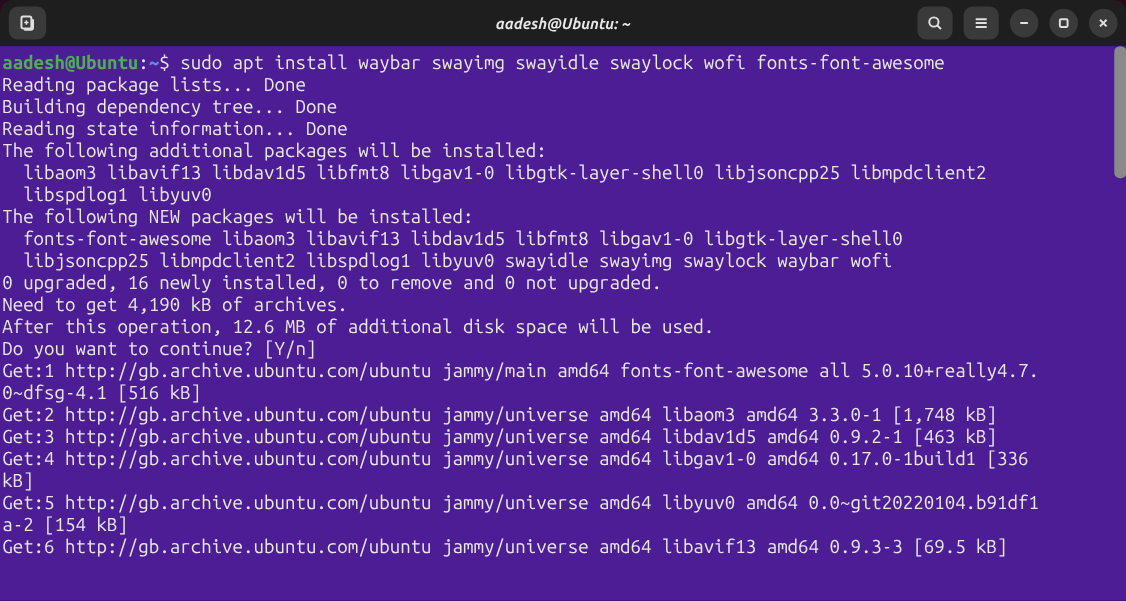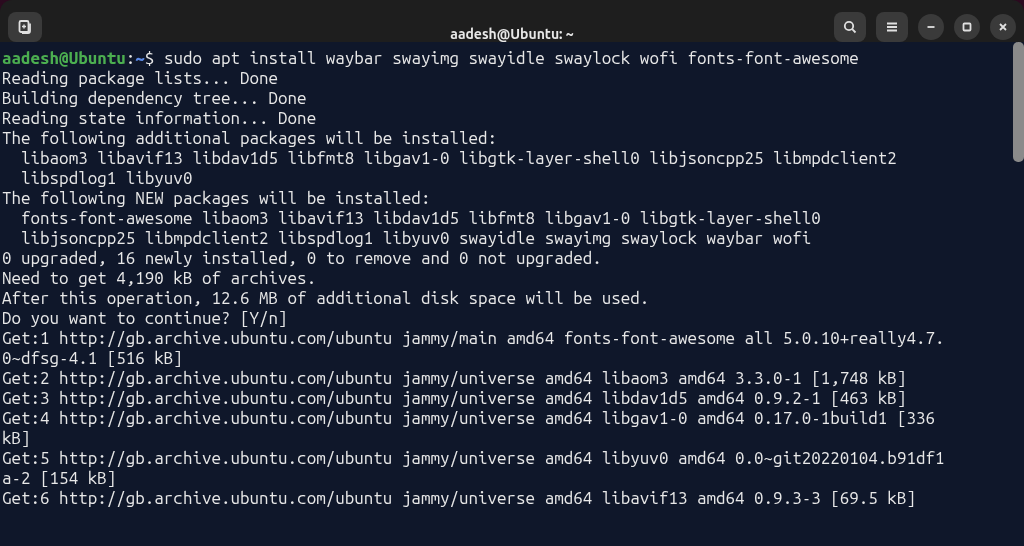--- a/index.html
+++ b/index.html
@@ -13,24 +13,25 @@
       background: #2b0a1f;
       font-family: 'Ubuntu Mono', 'DejaVu Sans Mono', 'Consolas', monospace;
       overflow: hidden;
       display: flex;
       flex-direction: column;
     }
     .titlebar {
       height: 42px;
       background: #1e1e1e;
       display: flex;
-      align-items: flex-end;
+      align-items: center;
       padding: 0 8px;
       border-radius: 12px 12px 0 0;
       position: relative;
+      font-style: italic;
     }
     .titlebar-left {
       display: flex;
       align-items: center;
     }
     .titlebar-center {
       position: absolute;
       left: 50%;
       transform: translateX(-50%);
       color: #e8e8e8;
@@ -74,21 +75,21 @@
       justify-content: center;
       color: #e0e0e0;
     }
     .window-btn svg, .icon-btn svg, .tab-btn svg {
       fill: none;
       stroke: #e0e0e0;
       stroke-width: 1.8;
     }
     .terminal {
       flex: 1;
-      background: #0f172a;
+      background: #4c1d95;
       padding: 6px 2px 0 2px;
       overflow: hidden;
       position: relative;
     }
     .terminal-content {
       font-size: 17px;
       line-height: 20px;
       color: #e8e8e8;
       white-space: pre;
     }

